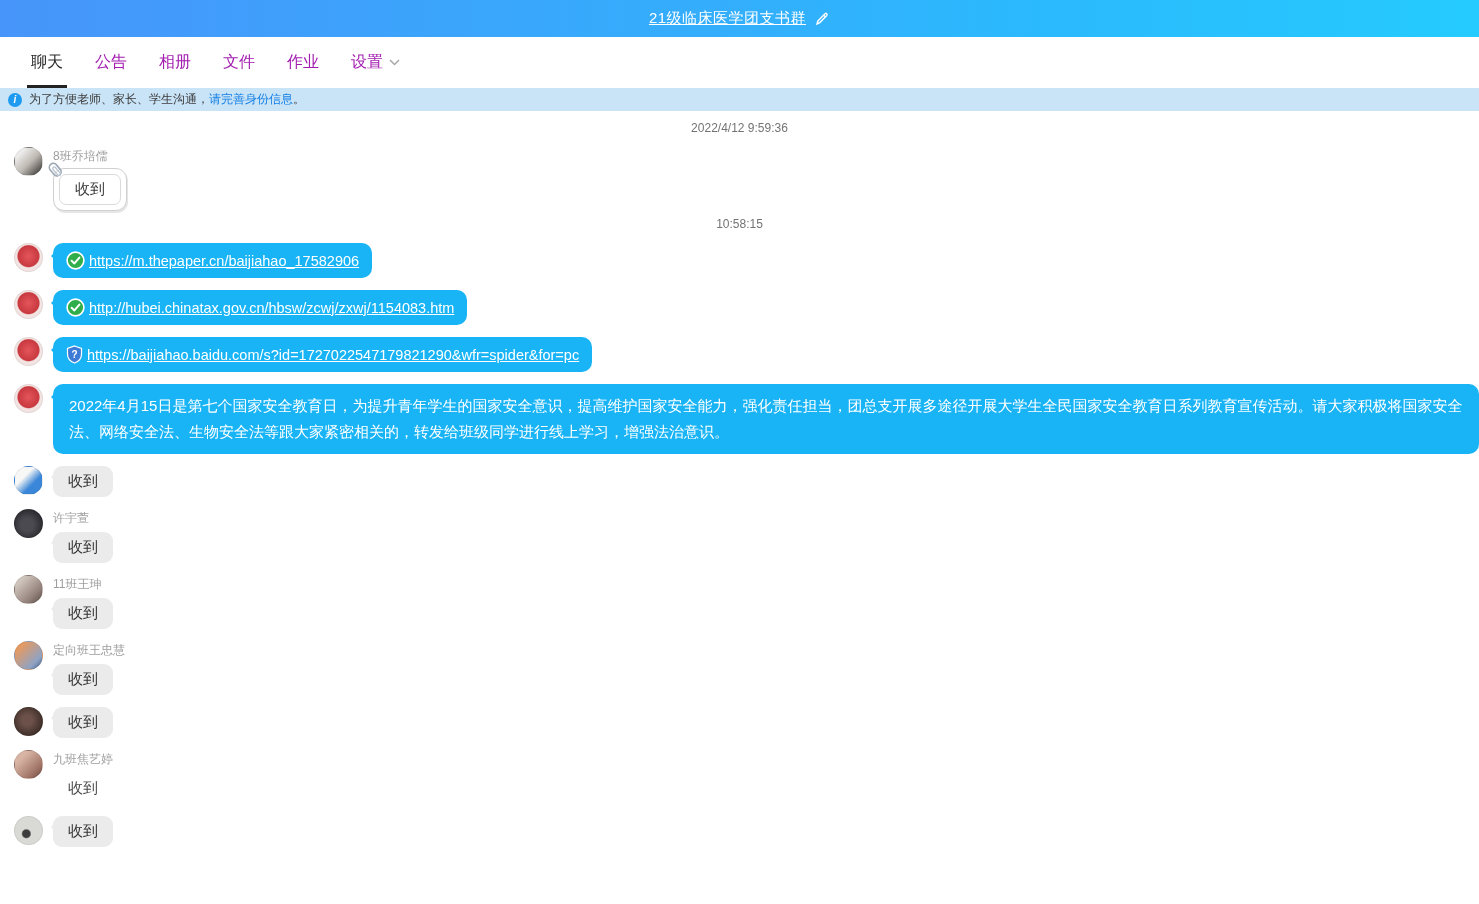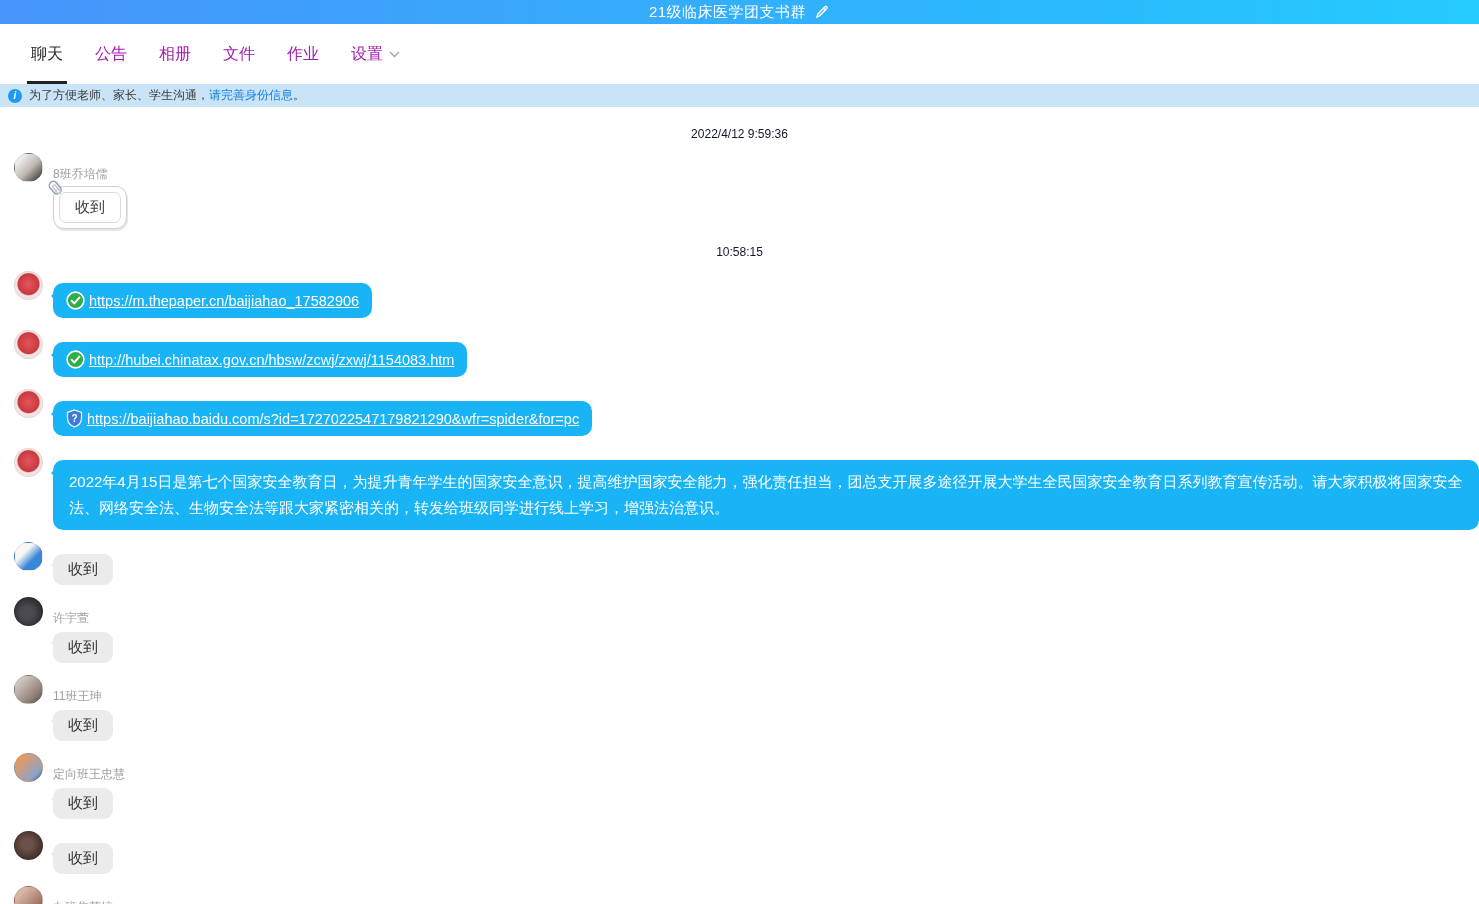--- a/index.html
+++ b/index.html
@@ -1,48 +1,48 @@
 <!DOCTYPE html>
 <html><head>
 <meta charset="utf-8">
 <style>
   * { margin:0; padding:0; box-sizing:border-box; }
   html,body { width:1479px; height:904px; overflow:hidden; background:#fff;
     font-family:"Liberation Sans","DejaVu Sans",sans-serif; }
 
   
-  .header { height:24px; display:flex; align-items:center; justify-content:center;
-    background:linear-gradient(90deg,#4795fa 0%,#2bb9fd 70%,#25cbfe 100%); color:#fff; }
+  .header { height:37px; display:flex; align-items:center; justify-content:center;
+    background:linear-gradient(90deg,#4795fa 0%,#2bb9fd 70%,#25cbfe 100%); color:#fff;text-decoration:underline; }
   .header-title { font-size:15px; letter-spacing:.5px; }
   .edit-icon { margin-left:8px; display:inline-flex; cursor:pointer; }
 
   
-  .tabbar { height:60px; display:flex; align-items:center; padding-left:15px; background:#fff; }
+  .tabbar { height:51px; display:flex; align-items:center; padding-left:15px; background:#fff; }
   .tab { position:relative; height:100%; display:flex; align-items:center; padding:0 16px;
     font-size:16px; color:#a21caf; cursor:pointer; }
   .tab.active { color:#2a2a2a; }
   .tab.active::after { content:""; position:absolute; left:12px; right:12px; bottom:0;
     height:3px; background:#222; }
   .tab .chev { margin-left:6px; display:inline-flex; }
 
   
   .banner { height:23px; display:flex; align-items:center; gap:7px; padding-left:8px;
     background:#c9e3f7; font-size:12px; color:#3c3c3c; }
   .info-icon { width:14px; height:14px; border-radius:50%; background:#1e9bf0; color:#fff;
     font-size:10px; font-weight:bold; display:flex; align-items:center; justify-content:center;
     font-style:italic; }
   .banner a { color:#1680e6; text-decoration:none; cursor:pointer; }
 
   
   .chat { padding:4px 0 0 0; background:#fff; }
-  .ts { text-align:center; font-size:12px; color:#0f172a; margin:16px 0 6px 0; }
+  .ts { text-align:center; font-size:12px; color:#737373; margin:6px 0 6px 0; }
   .msg { display:flex; align-items:flex-start; padding-left:14px; margin-top:12px; }
   .avatar { width:29px; height:29px; border-radius:50%; flex:0 0 29px; cursor:pointer;
     border:1px solid rgba(0,0,0,.06); }
-  .mcol { margin-left:10px; min-width:0; flex:1;margin-top:12px; }
+  .mcol { margin-left:10px; min-width:0; flex:1; }
   .sender { font-size:12px; color:#9e9e9e; margin:1px 0 5px 0; }
 
   .bubble { position:relative; display:inline-block; font-size:15px; }
 
   
   .bubble.gray { background:#ebebeb; color:#333; border-radius:9px; padding:6px 15px; }
   .bubble.gray::before { content:""; position:absolute; left:-8px; top:5px;
     border:6px solid transparent; border-right-color:#ebebeb; }
 
   

